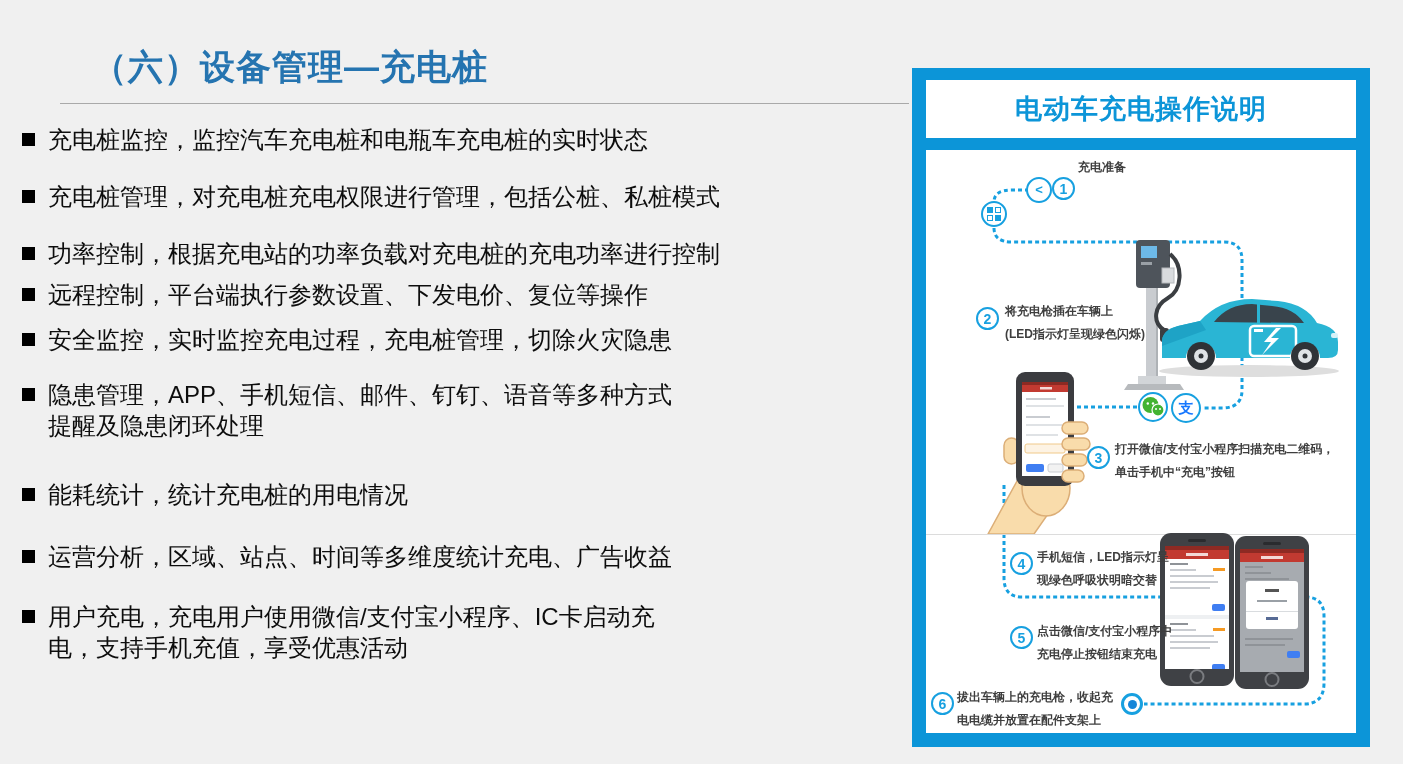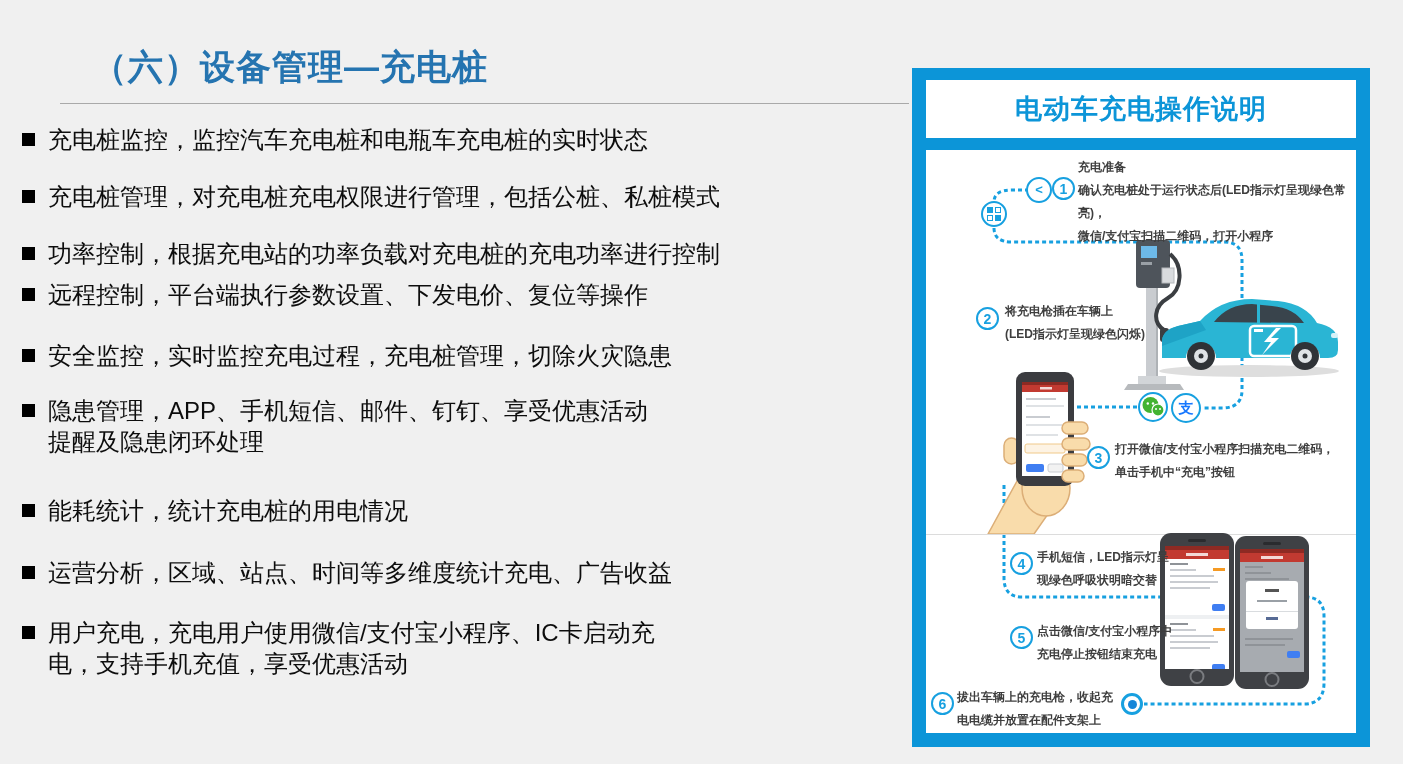--- a/index.html
+++ b/index.html
@@ -80,31 +80,31 @@
       <span class="btext">充电桩监控，监控汽车充电桩和电瓶车充电桩的实时状态</span>
     </div>
   <div class="bullet" style="margin-bottom:26px">
       <span class="sq"></span>
       <span class="btext">充电桩管理，对充电桩充电权限进行管理，包括公桩、私桩模式</span>
     </div>
   <div class="bullet" style="margin-bottom:10px">
       <span class="sq"></span>
       <span class="btext">功率控制，根据充电站的功率负载对充电桩的充电功率进行控制</span>
     </div>
-  <div class="bullet" style="margin-bottom:30px">
+  <div class="bullet" style="margin-bottom:14px">
       <span class="sq"></span>
       <span class="btext">远程控制，平台端执行参数设置、下发电价、复位等操作</span>
     </div>
   <div class="bullet" style="margin-bottom:24px">
       <span class="sq"></span>
       <span class="btext">安全监控，实时监控充电过程，充电桩管理，切除火灾隐患</span>
     </div>
   <div class="bullet" style="margin-bottom:38px">
       <span class="sq"></span>
-      <span class="btext">隐患管理，APP、手机短信、邮件、钉钉、享受优惠活动
+      <span class="btext">隐患管理，APP、手机短信、邮件、钉钉、语音等多种方式
 提醒及隐患闭环处理</span>
     </div>
   <div class="bullet" style="margin-bottom:31px">
       <span class="sq"></span>
       <span class="btext">能耗统计，统计充电桩的用电情况</span>
     </div>
   <div class="bullet" style="margin-bottom:29px">
       <span class="sq"></span>
       <span class="btext">运营分析，区域、站点、时间等多维度统计充电、广告收益</span>
     </div>
@@ -276,22 +276,20 @@
     <div class="ncirc" style="left:50px;top:157px">2</div>
     <div class="ncirc" style="left:161px;top:296px">3</div>
     <div class="ncirc" style="left:84px;top:402px">4</div>
     <div class="ncirc" style="left:84px;top:476px">5</div>
     <div class="ncirc" style="left:5px;top:542px">6</div>
     <div class="enddot">
         <i></i>
       </div>
 
     <div class="sheading" style="left:152px;top:6px">充电准备</div>
-    <div class="stext" style="left:152px;top:29px">确认充电桩处于运行状态后(LED指示灯呈现绿色常亮)，
-微信/支付宝扫描二维码，打开小程序</div>
     <div class="stext" style="left:79px;top:150px">将充电枪插在车辆上
 (LED指示灯呈现绿色闪烁)</div>
     <div class="stext" style="left:189px;top:288px">打开微信/支付宝小程序扫描充电二维码，
 单击手机中“充电”按钮</div>
     <div class="stext" style="left:111px;top:396px">手机短信，LED指示灯呈
 现绿色呼吸状明暗交替</div>
     <div class="stext" style="left:111px;top:470px">点击微信/支付宝小程序中
 充电停止按钮结束充电</div>
     <div class="stext" style="left:31px;top:536px">拔出车辆上的充电枪，收起充
 电电缆并放置在配件支架上</div>

